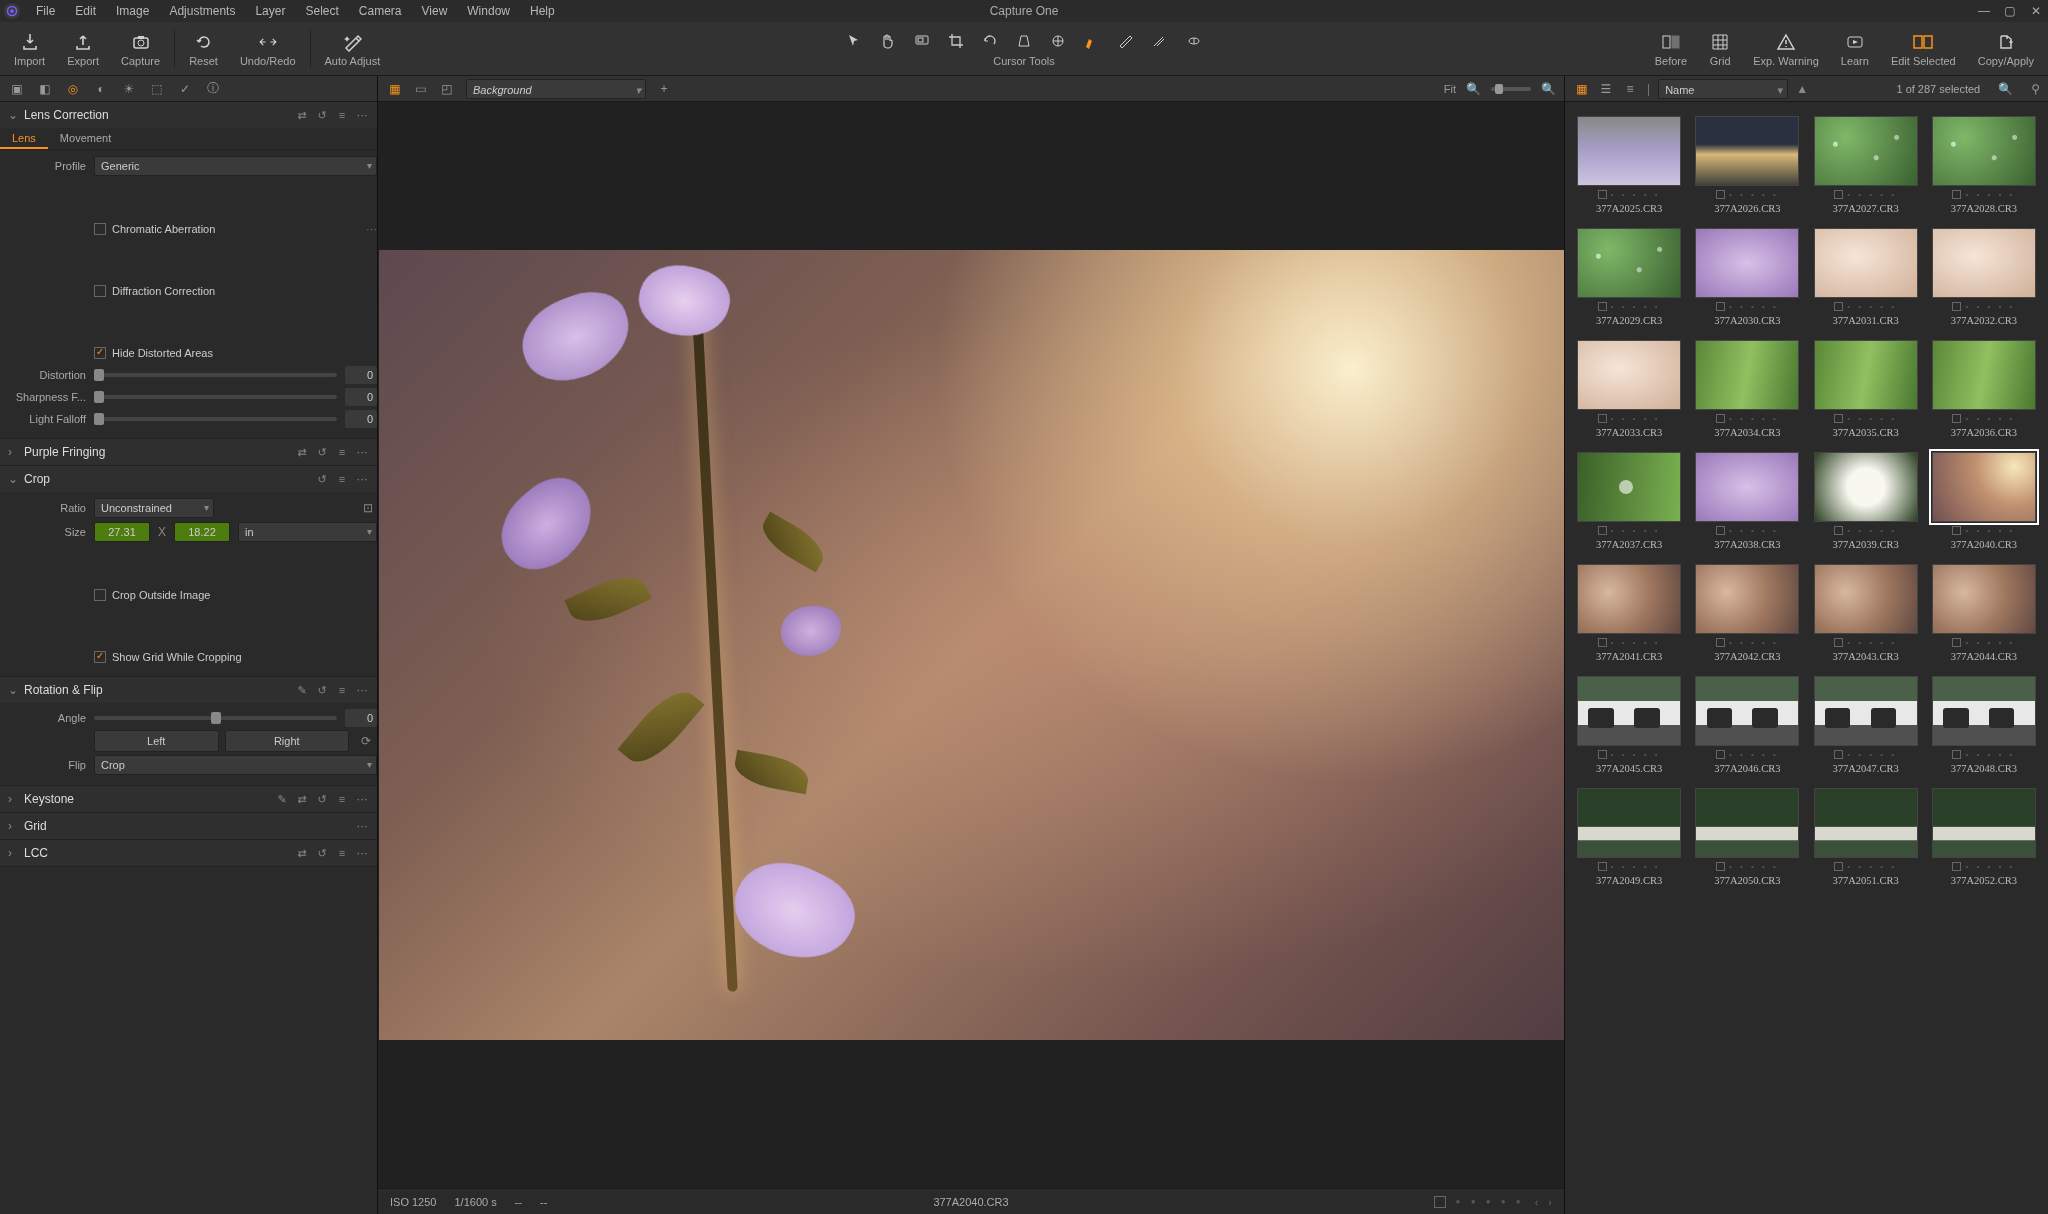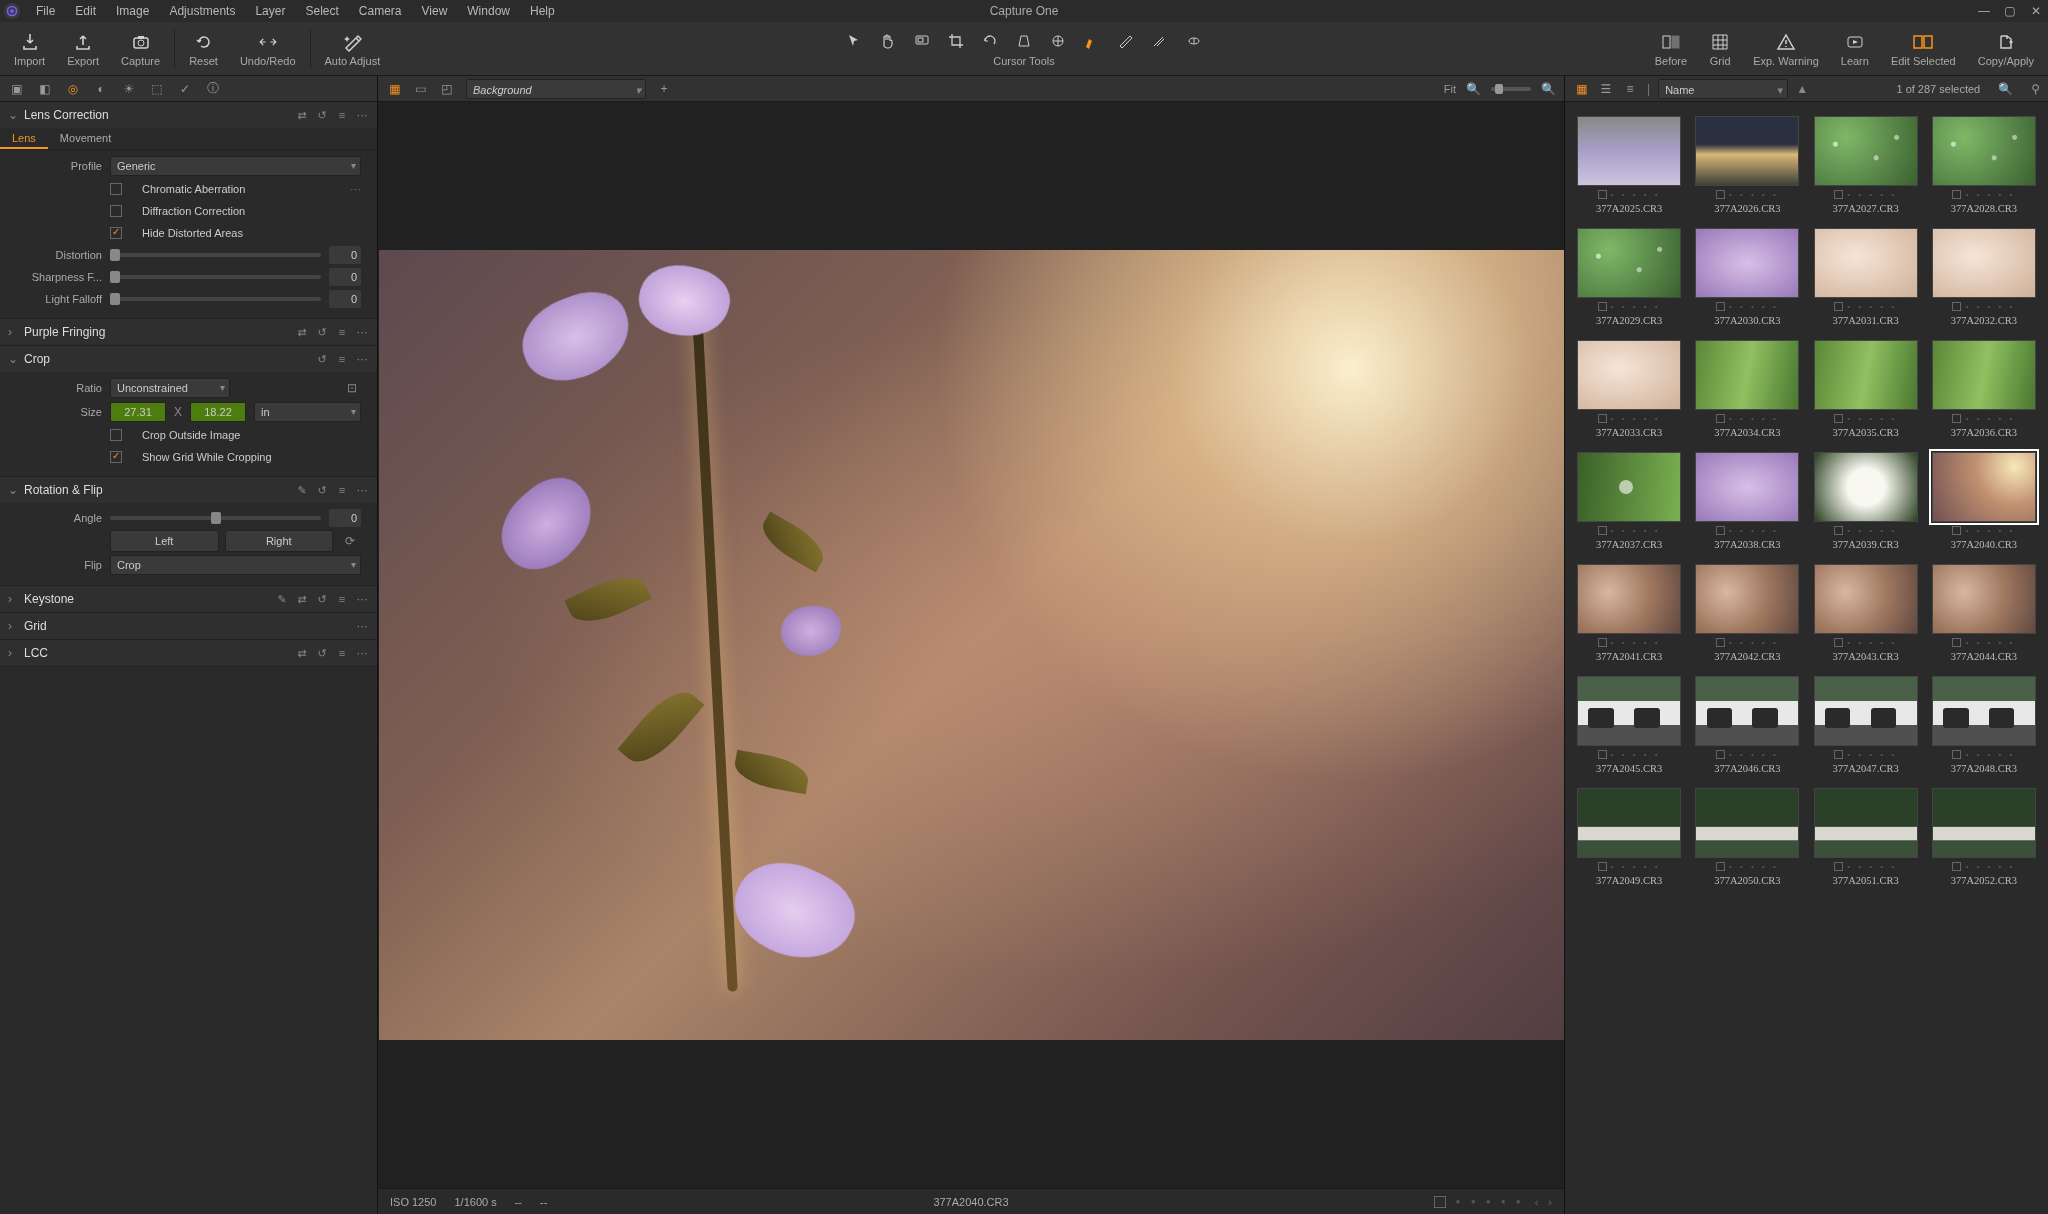--- a/index.html
+++ b/index.html
@@ -36,32 +36,32 @@
 .left-stripbar { height:26px; background:#323232; display:flex; align-items:center; gap:10px; padding:0 8px; border-bottom:1px solid #1a1a1a; }
 .left-stripbar span { width:18px; height:18px; color:#999; display:inline-flex; align-items:center; justify-content:center; cursor:pointer; }
 .left-stripbar span.active { color:#f7931e; }
 
 .tool-section { border-bottom:1px solid #222; }
 .tool-hdr { display:flex; align-items:center; height:26px; padding:0 8px; background:#2f2f2f; cursor:pointer; gap:6px; }
 .tool-hdr .chev { width:10px; color:#888; }
 .tool-hdr .title { flex:1; color:#ddd; font-size:12px; }
 .tool-hdr .hicons { display:flex; gap:6px; color:#888; }
 .tool-hdr .hicons span { width:14px; cursor:pointer; text-align:center; font-size:11px; }
-.tool-body { padding:4px 16px 8px; }
+.tool-body { padding:4px 0 8px; }
 
 .tabs-row { height:22px; background:#2a2a2a; display:flex; border-bottom:1px solid #222; }
 .tabs-row span { padding:4px 12px; font-size:11px; cursor:pointer; color:#aaa; }
 .tabs-row span.active { color:#f7931e; border-bottom:2px solid #f7931e; }
 
 .form-row { display:flex; align-items:center; height:24px; gap:8px; }
 .form-row .flbl { width:86px; text-align:right; color:#aaa; font-size:11px; }
 .form-row .fctl { flex:1; }
 .dropdown { background:#3a3a3a; border:1px solid #222; height:20px; line-height:18px; padding:0 18px 0 6px; font-size:11px; color:#ccc; position:relative; border-radius:2px; cursor:pointer; }
 .dropdown:after { content:"▾"; position:absolute; right:4px; top:0; font-size:10px; color:#888; }
-.check-row { display:flex; align-items:center; gap:20px; padding-left:94px; height:22px; font-size:11px; color:#ccc; }
+.check-row { display:flex; align-items:center; gap:6px; padding-left:94px; height:22px; font-size:11px; color:#ccc;margin-top:40px; }
 .check-row .cb { width:12px; height:12px; border:1px solid #666; background:#2a2a2a; display:inline-block; }
 .check-row .cb.checked:after { content:"✓"; color:#f7931e; font-size:10px; position:relative; top:-3px; left:1px; }
 .slider-row { display:flex; align-items:center; height:22px; gap:8px; }
 .slider-row .slbl { width:86px; text-align:right; font-size:11px; color:#aaa; }
 .slider-row .strack { flex:1; height:4px; background:#444; position:relative; border-radius:2px; }
 .slider-row .strack .sthumb { position:absolute; width:10px; height:12px; background:#888; top:-4px; border-radius:2px; }
 .slider-row .sval { width:32px; text-align:right; background:#3a3a3a; height:18px; line-height:18px; padding:0 4px; font-size:11px; color:#ccc; border-radius:2px; }
 
 .num-input { background:#4d7c0f; border:1px solid #222; height:20px; width:56px; text-align:center; font-size:11px; color:#ccc; border-radius:2px; line-height:18px; }
 .btn-sm { flex:1; height:22px; background:#3a3a3a; border:1px solid #222; color:#ccc; font-size:11px; display:flex; align-items:center; justify-content:center; cursor:pointer; border-radius:2px; }

